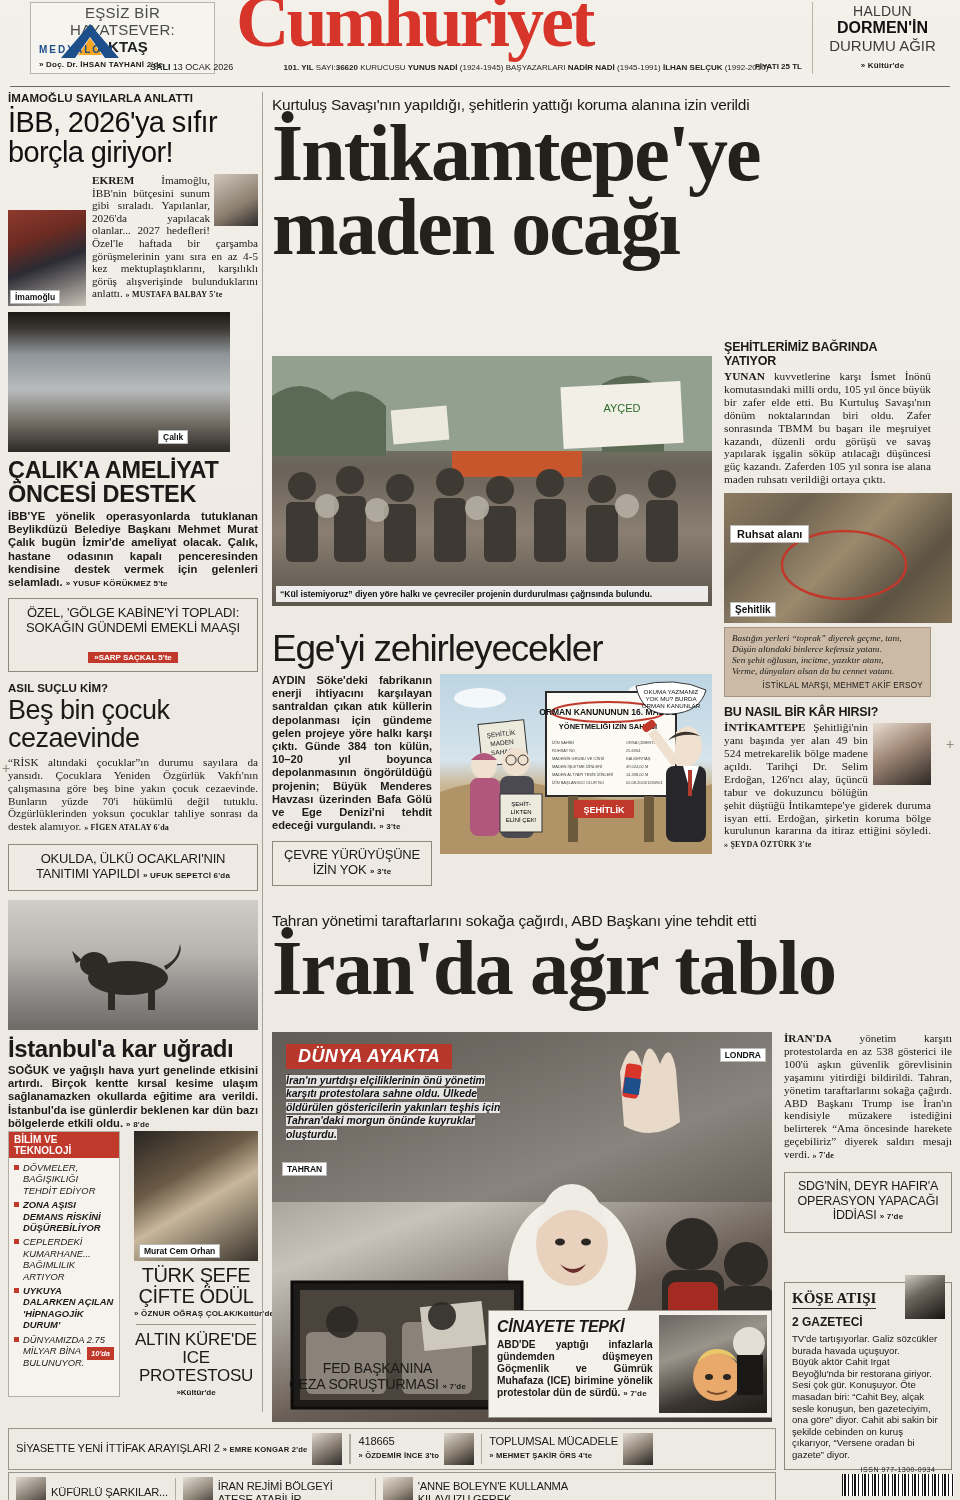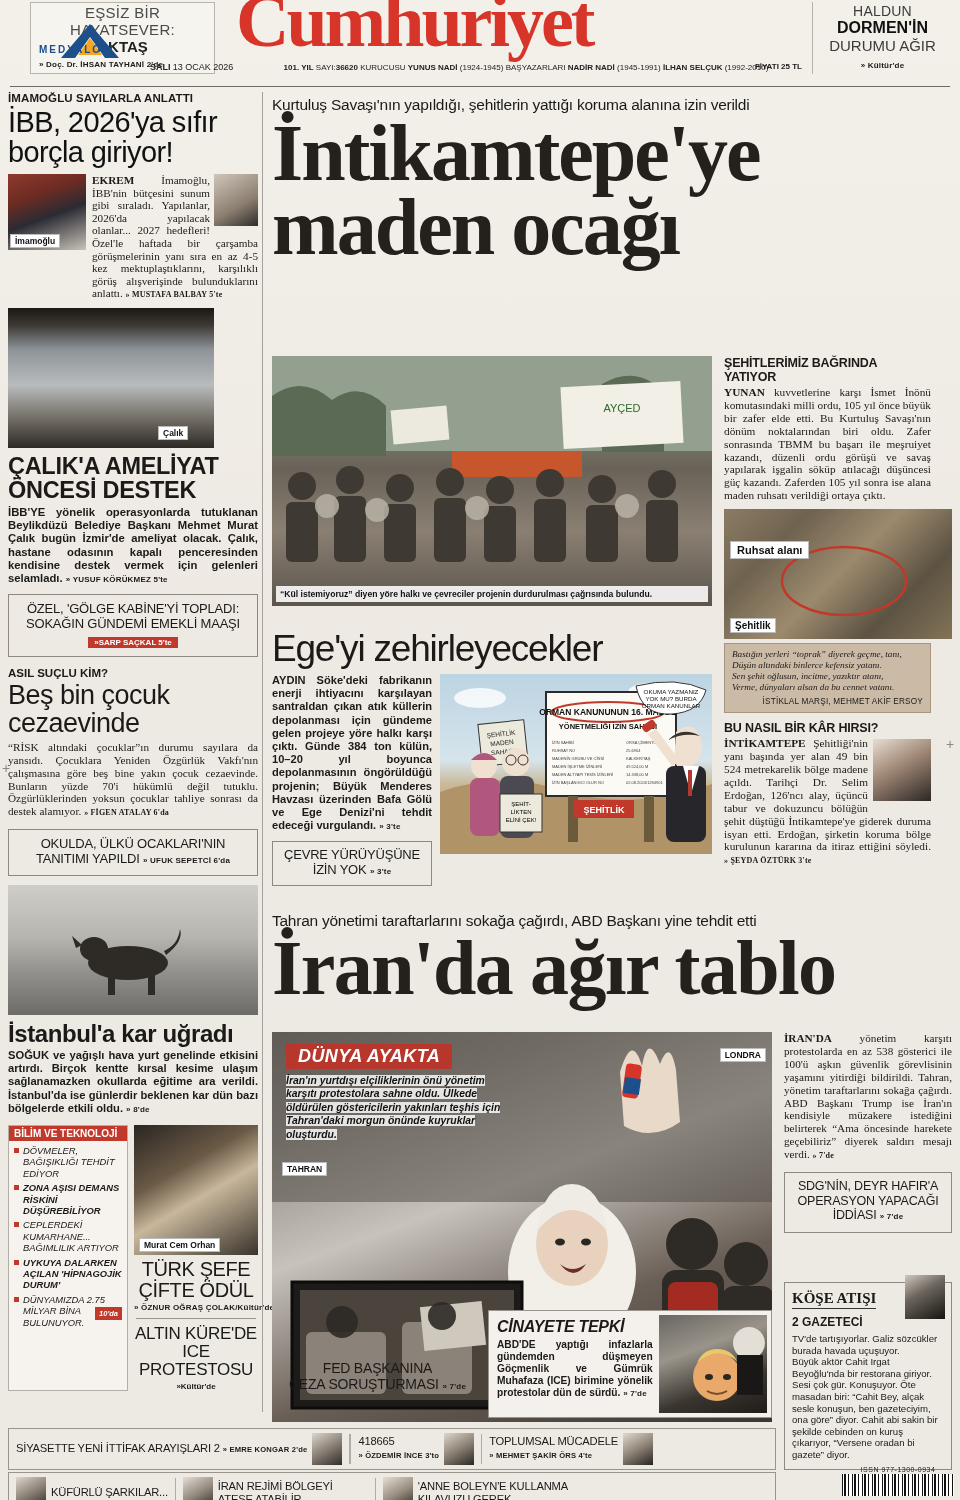--- a/index.html
+++ b/index.html
@@ -70,50 +70,50 @@
   #headrule { position:absolute; left:10px; top:86px; width:940px; border-top:1.5px solid #6d6a64; }
 
   
   #leftcol { position:absolute; left:8px; top:92px; width:250px; }
   #leftcol .kicker { font-size:11.5px; font-weight:bold; letter-spacing:.1px; }
   #leftcol h1.lead {
     font-size:29px; line-height:30px; font-weight:normal; letter-spacing:-.6px;
     margin-top:3px; color:#111;
   }
   .imamoglu-wrap { display:flex; gap:6px; margin-top:7px; }
-  .imamoglu-photo { width:78px; height:76px; flex:none; }
+  .imamoglu-photo { width:78px; height:96px; flex:none;margin-top:36px; }
   .imamoglu-body { font-family:"Liberation Serif", serif; font-size:11.2px; line-height:12.6px; text-align:justify; }
   .imamoglu-body b { font-weight:bold; }
   .small-face { width:44px; height:52px; float:right; margin:0 0 2px 4px; }
 
-  #calik-photo { width:206px; height:140px; margin-top:6px; }
+  #calik-photo { width:222px; height:140px; margin-top:6px; }
   #leftcol h2.calik {
     font-size:23.5px; line-height:24px; font-weight:bold; margin-top:6px; letter-spacing:-.3px;
   }
   .calik-body { font-size:11.3px; line-height:13.2px; margin-top:4px; text-align:justify; font-weight:600;}
   .boxline {
     border:1px solid #8d8880; margin-top:8px; padding:6px 6px 7px; text-align:center;
   }
   .boxline .t { font-size:13px; line-height:15px; letter-spacing:-.2px; }
   .redtag {
     display:inline-block; background:#c0392b; color:#fff; font-size:8px; font-weight:bold;
-    padding:1px 6px; margin-top:6px;
+    padding:1px 6px; margin-top:17px;
   }
   .redtag:before{ content:"\00BB "; }
 
   #leftcol .kicker2 { font-size:11.5px; font-weight:bold; margin-top:10px; }
   #leftcol h2.cocuk { font-size:27px; line-height:28px; font-weight:normal; margin-top:2px; letter-spacing:-.5px;}
   .cocuk-body { font-family:"Liberation Serif", serif; font-size:11.2px; line-height:12.8px; margin-top:4px; text-align:justify;}
   #okulda { margin-top:9px; }
   #dog-photo { width:250px; height:130px; margin-top:9px; }
   #leftcol h2.kar { font-size:24px; line-height:25px; font-weight:bold; margin-top:6px; letter-spacing:-.4px;}
   .kar-body { font-size:11.2px; line-height:13.2px; margin-top:3px; text-align:justify; font-weight:600;}
 
   
-  #bilim-row { display:flex; gap:6px; margin-top:9px; }
+  #bilim-row { display:flex; gap:14px; }
   #bilim { width:120px; border:1px solid #b3aea6; background:#f6f3ee; }
   #bilim .bhead { background:#c0392b; color:#fff; font-size:10px; font-weight:bold; padding:2px 5px; }
   #bilim ul { list-style:none; padding:4px 5px 6px; }
   #bilim li { font-size:9.4px; line-height:11.4px; font-style:italic; margin-bottom:3px; position:relative; padding-left:9px;}
   #bilim li:before { content:""; position:absolute; left:0; top:3px; width:5px; height:5px; background:#c0392b;}
   #bilim li.b { font-weight:bold; }
   #bilim .tag10 { float:right; background:#c0392b; color:#fff; font-size:7.5px; font-weight:bold; padding:1px 4px; margin-top:-10px;}
   #sefe { width:124px; }
   #sefe .ph { width:124px; height:130px; position:relative; }
   #sefe h3 { font-size:20px; line-height:21px; text-align:center; margin-top:4px; font-weight:normal; letter-spacing:-.4px;}
@@ -132,21 +132,21 @@
   #main h1.mega {
     font-family:"Liberation Serif", serif; font-weight:bold;
     font-size:80px; line-height:74px; letter-spacing:-2px; margin-top:2px; color:#24211d;
   }
   #hero { position:absolute; left:272px; top:356px; width:440px; height:250px; }
   #hero .cap2 {
     position:absolute; left:4px; bottom:4px; right:4px; background:rgba(255,255,255,.88);
     font-size:8.6px; line-height:10px; font-weight:bold; padding:3px 4px; color:#111;
   }
   
-  #rail { position:absolute; left:724px; top:356px; width:207px; }
+  #rail { position:absolute; left:724px; top:340px; width:207px; }
   #rail h3 { font-size:12.5px; font-weight:bold; letter-spacing:-.2px; }
   #rail .body { font-family:"Liberation Serif", serif; font-size:11.3px; line-height:12.9px; text-align:justify; margin-top:2px;}
   #rail-photo { width:228px; height:130px; margin-top:7px; position:relative; }
   #quote { background:#cbbba6; border:1px solid #a69681; padding:5px 7px 6px; }
   #quote p { font-family:"Liberation Serif", serif; font-style:italic; font-size:9.2px; line-height:11px; }
   #quote .src { font-size:8.2px; font-weight:normal; text-align:right; margin-top:4px; letter-spacing:.2px;}
   #rail h3.second { margin-top:8px; }
   .face-right { width:58px; height:62px; float:right; margin:2px 0 2px 5px; }
 
   

